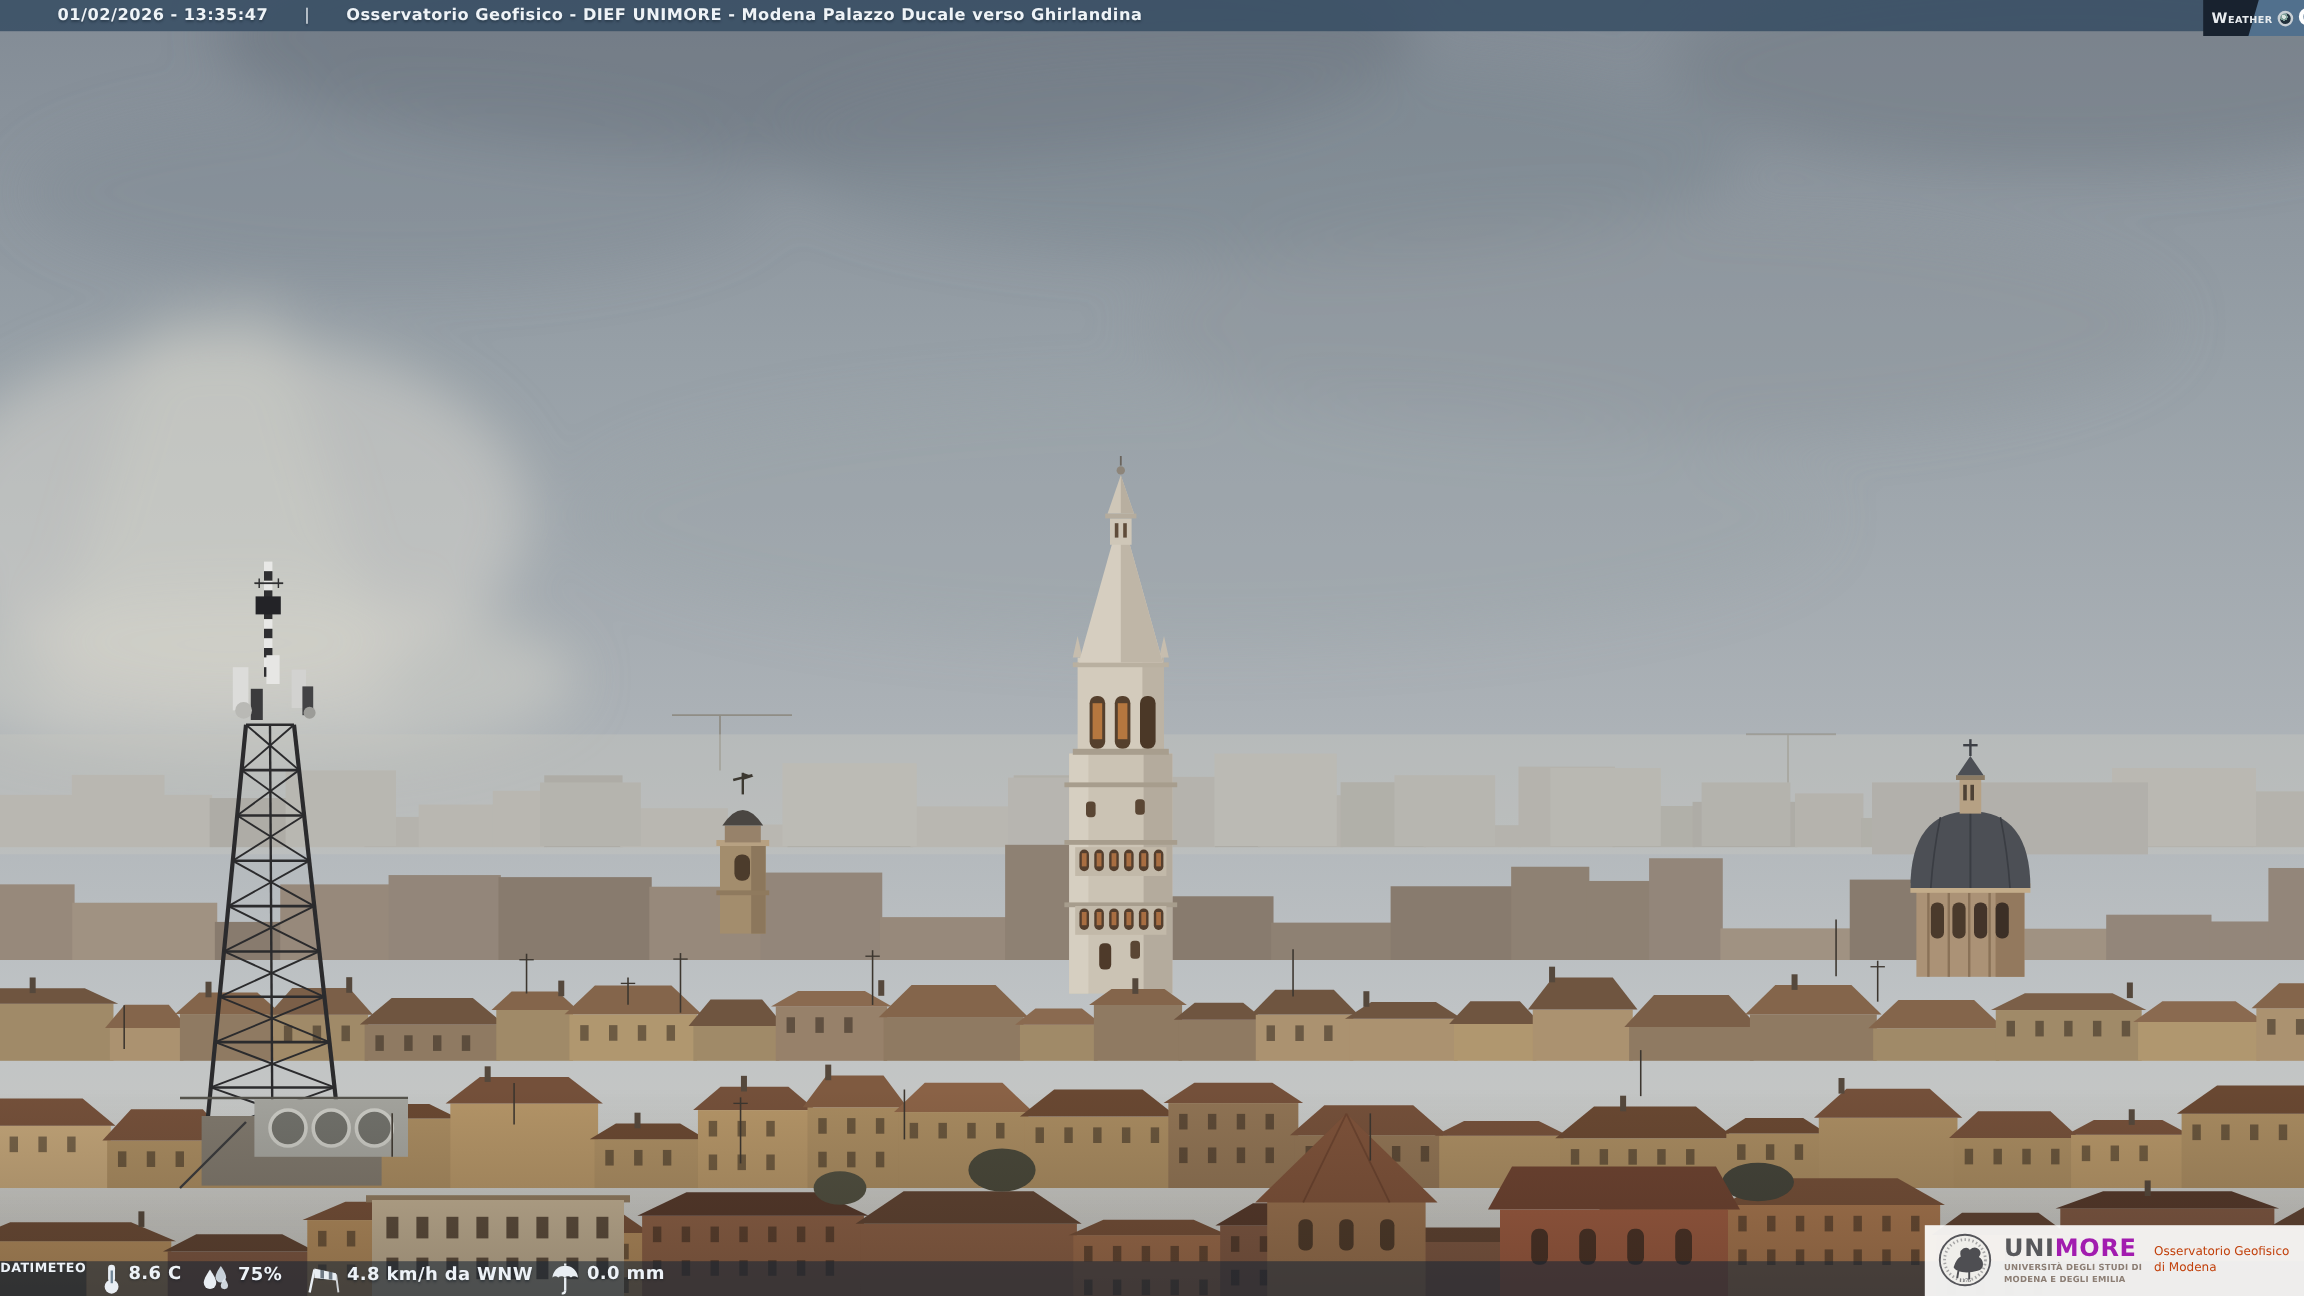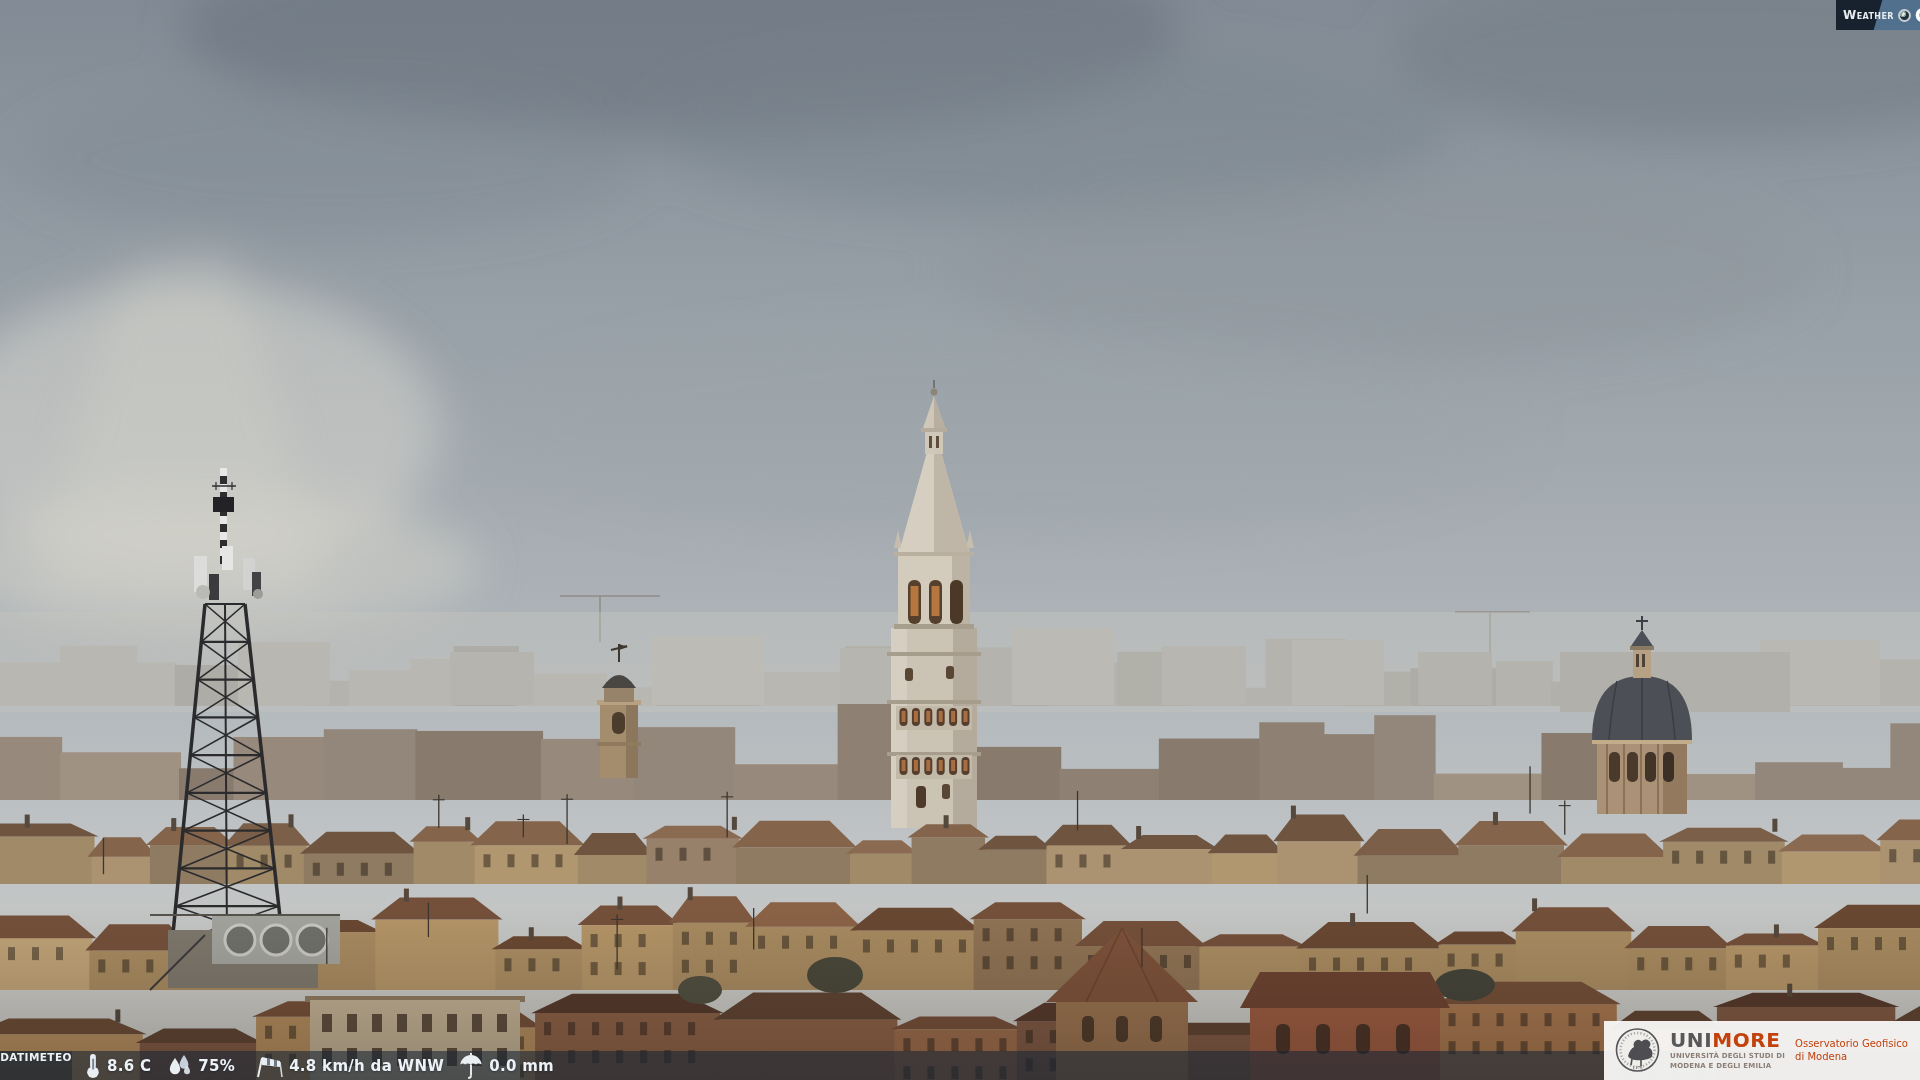--- a/index.html
+++ b/index.html
@@ -23,33 +23,33 @@
            border:2px solid #c8cfd4;
            background:radial-gradient(circle at 36% 34%, #d9e4df 0 20%, #7fa098 21% 38%, #22313c 39% 100%);}
   .wc-cam{font-variant:small-caps;font-size:19px;font-weight:800;color:#ffffff;letter-spacing:.5px;z-index:1;line-height:1;}
 
   
   .meteobar{position:absolute;left:0;right:0;bottom:0;height:29px;
             background:rgba(24,38,54,0.58);display:flex;align-items:center;color:#edf2f7;}
   .meteo-label{width:72px;flex:0 0 auto;text-align:center;font-size:10.5px;font-weight:bold;
                line-height:1.15;letter-spacing:.4px;align-self:stretch;display:flex;
                flex-direction:row;justify-content:center;background:rgba(10,20,33,0.35);}
-  .meteo-item{display:flex;align-items:center;gap:5px;}
+  .meteo-item{display:flex;align-items:flex-start;gap:5px;}
   .meteo-item .val{font-size:15px;font-weight:bold;letter-spacing:.3px;text-shadow:0 1px 2px rgba(10,20,30,.4);}
   .m1{margin-left:10px}.m2{margin-left:16px}.m3{margin-left:19px}.m4{margin-left:14px}
   .micon{display:block;}
 
   
   .uni-box{position:absolute;right:0;bottom:0;width:316px;height:59px;
            background:rgba(252,252,251,0.93);display:flex;align-items:center;
            padding:0 8px 0 10px;box-sizing:border-box;gap:9px;}
   .uni-seal{flex:0 0 auto;}
   .uni-text{display:flex;flex-direction:column;flex:0 0 auto;}
   .uni-name{font-size:20px;font-weight:bold;letter-spacing:.6px;line-height:1;color:#58585b;}
-  .uni-name .more{color:#c2410c;text-align:center;}
+  .uni-name .more{color:#a21caf;text-align:center;}
   .uni-sub{font-size:7px;color:#8c7e74;letter-spacing:.2px;line-height:1.3;margin-top:2px;font-weight:600;}
   .obs-text{font-size:10px;color:#c2410c;line-height:1.25;margin-left:1px;}
 </style>
 </head>
 <body>
 
 <div class="stage">
 
   <svg id="scene" class="photo" viewBox="0 0 1920 1080" preserveAspectRatio="none">
     <defs>
@@ -709,20 +709,25 @@
         <line x1="326.8122015148401" y1="964.0382424071431" x2="326.8122015148401" y2="927.7624493064359" stroke="#3c362f" stroke-width="1.3"></line>
         <line x1="1141.921855583787" y1="967.1369281560183" x2="1141.921855583787" y2="927.8270267681219" stroke="#3c362f" stroke-width="1.3"></line>
         <line x1="103.48098665475845" y1="874.1896092407405" x2="103.48098665475845" y2="837.6758107892238" stroke="#3c362f" stroke-width="1.3"></line>
         <line x1="753.669116422534" y1="949.5294795520604" x2="753.669116422534" y2="907.9128995104693" stroke="#3c362f" stroke-width="1.3"></line>
         <line x1="1530.0587735697627" y1="813.5701365917921" x2="1530.0587735697627" y2="766.3281367467716" stroke="#3c362f" stroke-width="1.3"></line>
       </g>
 
     <rect width="1920" height="1080" fill="url(#vignG)"></rect>
   </svg>
 
+  <div class="topbar">
+    <span>01/02/2026 - 13:35:47</span>
+    <span class="sep">|</span>
+    <span>Osservatorio Geofisico - DIEF UNIMORE - Modena Palazzo Ducale verso Ghirlandina</span>
+  </div>
 
   <div class="wc-logo">
     <div class="wc-slab"></div>
     <span class="wc-weather">Weather</span>
     <span class="wc-lens"></span>
     <span class="wc-cam">Cam</span>
   </div>
 
   <div class="meteobar">
     <div class="meteo-label">

